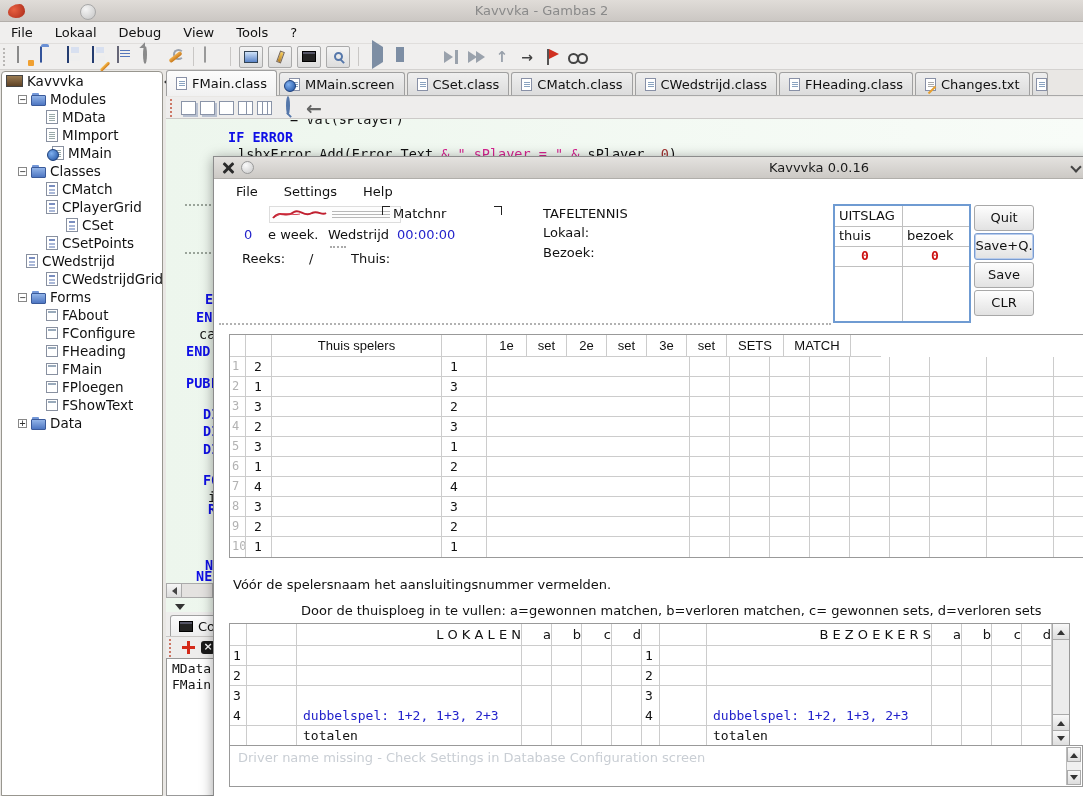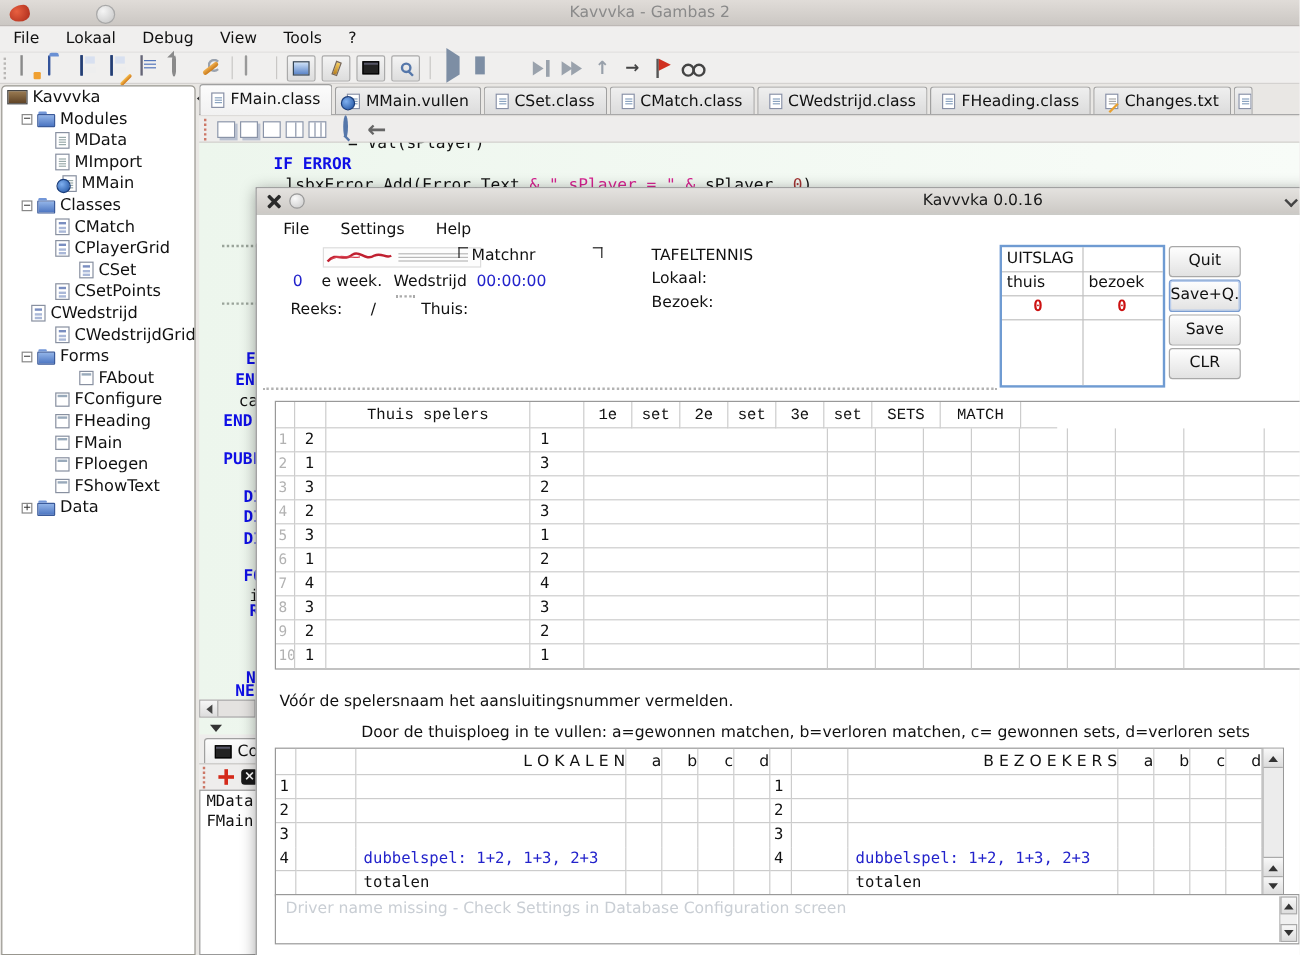--- a/index.html
+++ b/index.html
@@ -143,21 +143,21 @@
   .uitslag{position:absolute;left:619px;top:47px;width:138px;height:119px;border:2px solid #6f9bd2;background:#fff}
   .uitslag .vline{position:absolute;left:67px;top:0;bottom:0;width:1px;background:#c0c0c0}
   .uitslag .hline{position:absolute;left:0;right:0;height:1px;background:#c0c0c0}
   .uval{font-weight:bold;color:#cc1111;font-family:"DejaVu Sans Mono",monospace}
   .btn{position:absolute;left:760px;width:60px;height:26px;background:linear-gradient(#fefefe,#e2e2e2);border:1px solid #a8a8a8;border-radius:3px;text-align:center;line-height:24px}
   .btn.focus{border:1px solid #7a9cd0;box-shadow:0 0 0 1px #b8ccec inset}
 
   
   .mgrid{position:absolute;left:15px;top:177px;width:856px;border:1px solid #999;background:#fff;font-family:"DejaVu Sans Mono","Liberation Mono",monospace}
   .mr{display:flex;height:20px}
-  .mr.hdr{height:22px;font-family:Liberation Mono, monospace}
+  .mr.hdr{height:22px;font-family:Liberation Sans, sans-serif}
   .mc{border-right:1px solid #ccc;border-bottom:1px solid #ccc;height:100%;overflow:hidden;line-height:19px}
   .hdr .mc{line-height:21px;text-align:center}
   .cn{width:16px;color:#b2b2b2;font-size:12px;padding-left:2px}
   .ct{width:26px;padding-left:8px}
   .cw1{width:170px}
   .cb{width:45px;padding-left:8px}
   .cw2{width:203px}
   .cs{width:40px}
   .csets{width:57px}
   .cm{width:67px}
@@ -296,21 +296,21 @@
   </div>
   <div class="trow" style="padding-left:44px">
     <span class="ico-cls"></span>
     <span class="tlabel">CWedstrijdGrid</span>
   </div>
   <div class="trow" style="padding-left:16px">
     <span class="exp">−</span>
     <span class="ico-folder"></span>
     <span class="tlabel">Forms</span>
   </div>
-  <div class="trow" style="padding-left:64px">
+  <div class="trow" style="padding-left:44px">
     <span class="ico-frm"></span>
     <span class="tlabel">FAbout</span>
   </div>
   <div class="trow" style="padding-left:44px">
     <span class="ico-frm"></span>
     <span class="tlabel">FConfigure</span>
   </div>
   <div class="trow" style="padding-left:44px">
     <span class="ico-frm"></span>
     <span class="tlabel">FHeading</span>
@@ -334,21 +334,21 @@
   </div>
 </div>
 
 <div class="tabsrow">
   <div class="tab active">
     <span class="tpg"></span>
     <span>FMain.class</span>
   </div>
   <div class="tab">
     <span class="tpg runner"></span>
-    <span>MMain.vullen</span>
+    <span>MMain.screen</span>
   </div>
   <div class="tab">
     <span class="tpg"></span>
     <span>CSet.class</span>
   </div>
   <div class="tab">
     <span class="tpg"></span>
     <span>CMatch.class</span>
   </div>
   <div class="tab">

